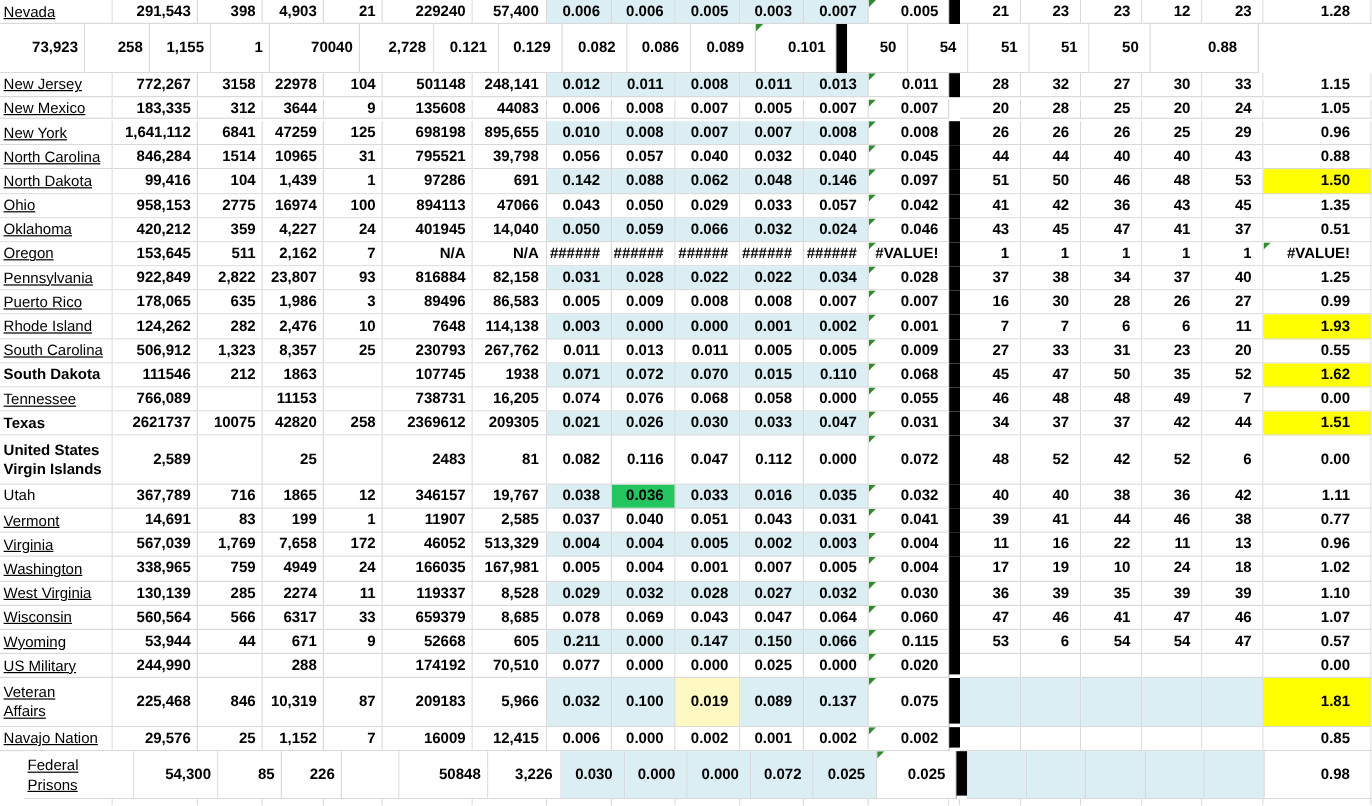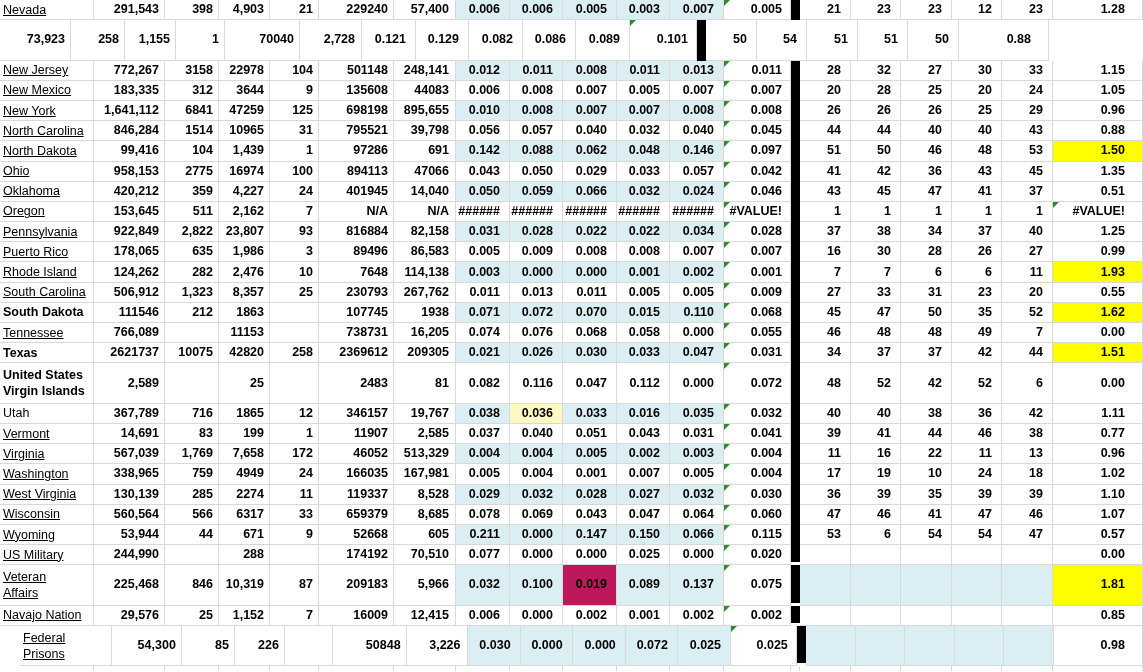--- a/index.html
+++ b/index.html
@@ -206,21 +206,21 @@
       <div class="cell c17 rank">
         <span class="txt">30</span>
       </div>
       <div class="cell c18 rank">
         <span class="txt">33</span>
       </div>
       <div class="cell c19 ratio">
         <span class="txt">1.15</span>
       </div>
     </div>
-    <div class="row" style="height: 20.2px;">
+    <div class="row" style="height: 20.2px; align-items: center;">
       <div class="cell c0 state link"><span class="txt">New Mexico</span></div>
       <div class="cell c1 num">
         <span class="txt">183,335</span>
       </div>
       <div class="cell c2 num">
         <span class="txt">312</span>
       </div>
       <div class="cell c3 num">
         <span class="txt">3644</span>
       </div>
@@ -1106,21 +1106,21 @@
       </div>
       <div class="cell c5 num">
         <span class="txt">346157</span>
       </div>
       <div class="cell c6 num">
         <span class="txt">19,767</span>
       </div>
       <div class="cell c7 dec" style="background: rgb(218, 238, 243);">
         <span class="txt">0.038</span>
       </div>
-      <div class="cell c8 dec" style="background: #fef9c3;">
+      <div class="cell c8 dec" style="background: #22c55e;">
         <span class="txt">0.036</span>
       </div>
       <div class="cell c9 dec" style="background: rgb(218, 238, 243);">
         <span class="txt">0.033</span>
       </div>
       <div class="cell c10 dec" style="background: rgb(218, 238, 243);">
         <span class="txt">0.016</span>
       </div>
       <div class="cell c11 dec" style="background: rgb(218, 238, 243);">
         <span class="txt">0.035</span>
@@ -1568,21 +1568,21 @@
       </div>
       <div class="cell c6 num">
         <span class="txt">5,966</span>
       </div>
       <div class="cell c7 dec" style="background: rgb(218, 238, 243);">
         <span class="txt">0.032</span>
       </div>
       <div class="cell c8 dec" style="background: rgb(218, 238, 243);">
         <span class="txt">0.100</span>
       </div>
-      <div class="cell c9 dec" style="background: #be185d;">
+      <div class="cell c9 dec" style="background: #fef9c3;">
         <span class="txt">0.019</span>
       </div>
       <div class="cell c10 dec" style="background: rgb(218, 238, 243);">
         <span class="txt">0.089</span>
       </div>
       <div class="cell c11 dec" style="background: rgb(218, 238, 243);">
         <span class="txt">0.137</span>
       </div>
       <div class="cell c12 avgc">
         <span class="txt">0.075</span>

